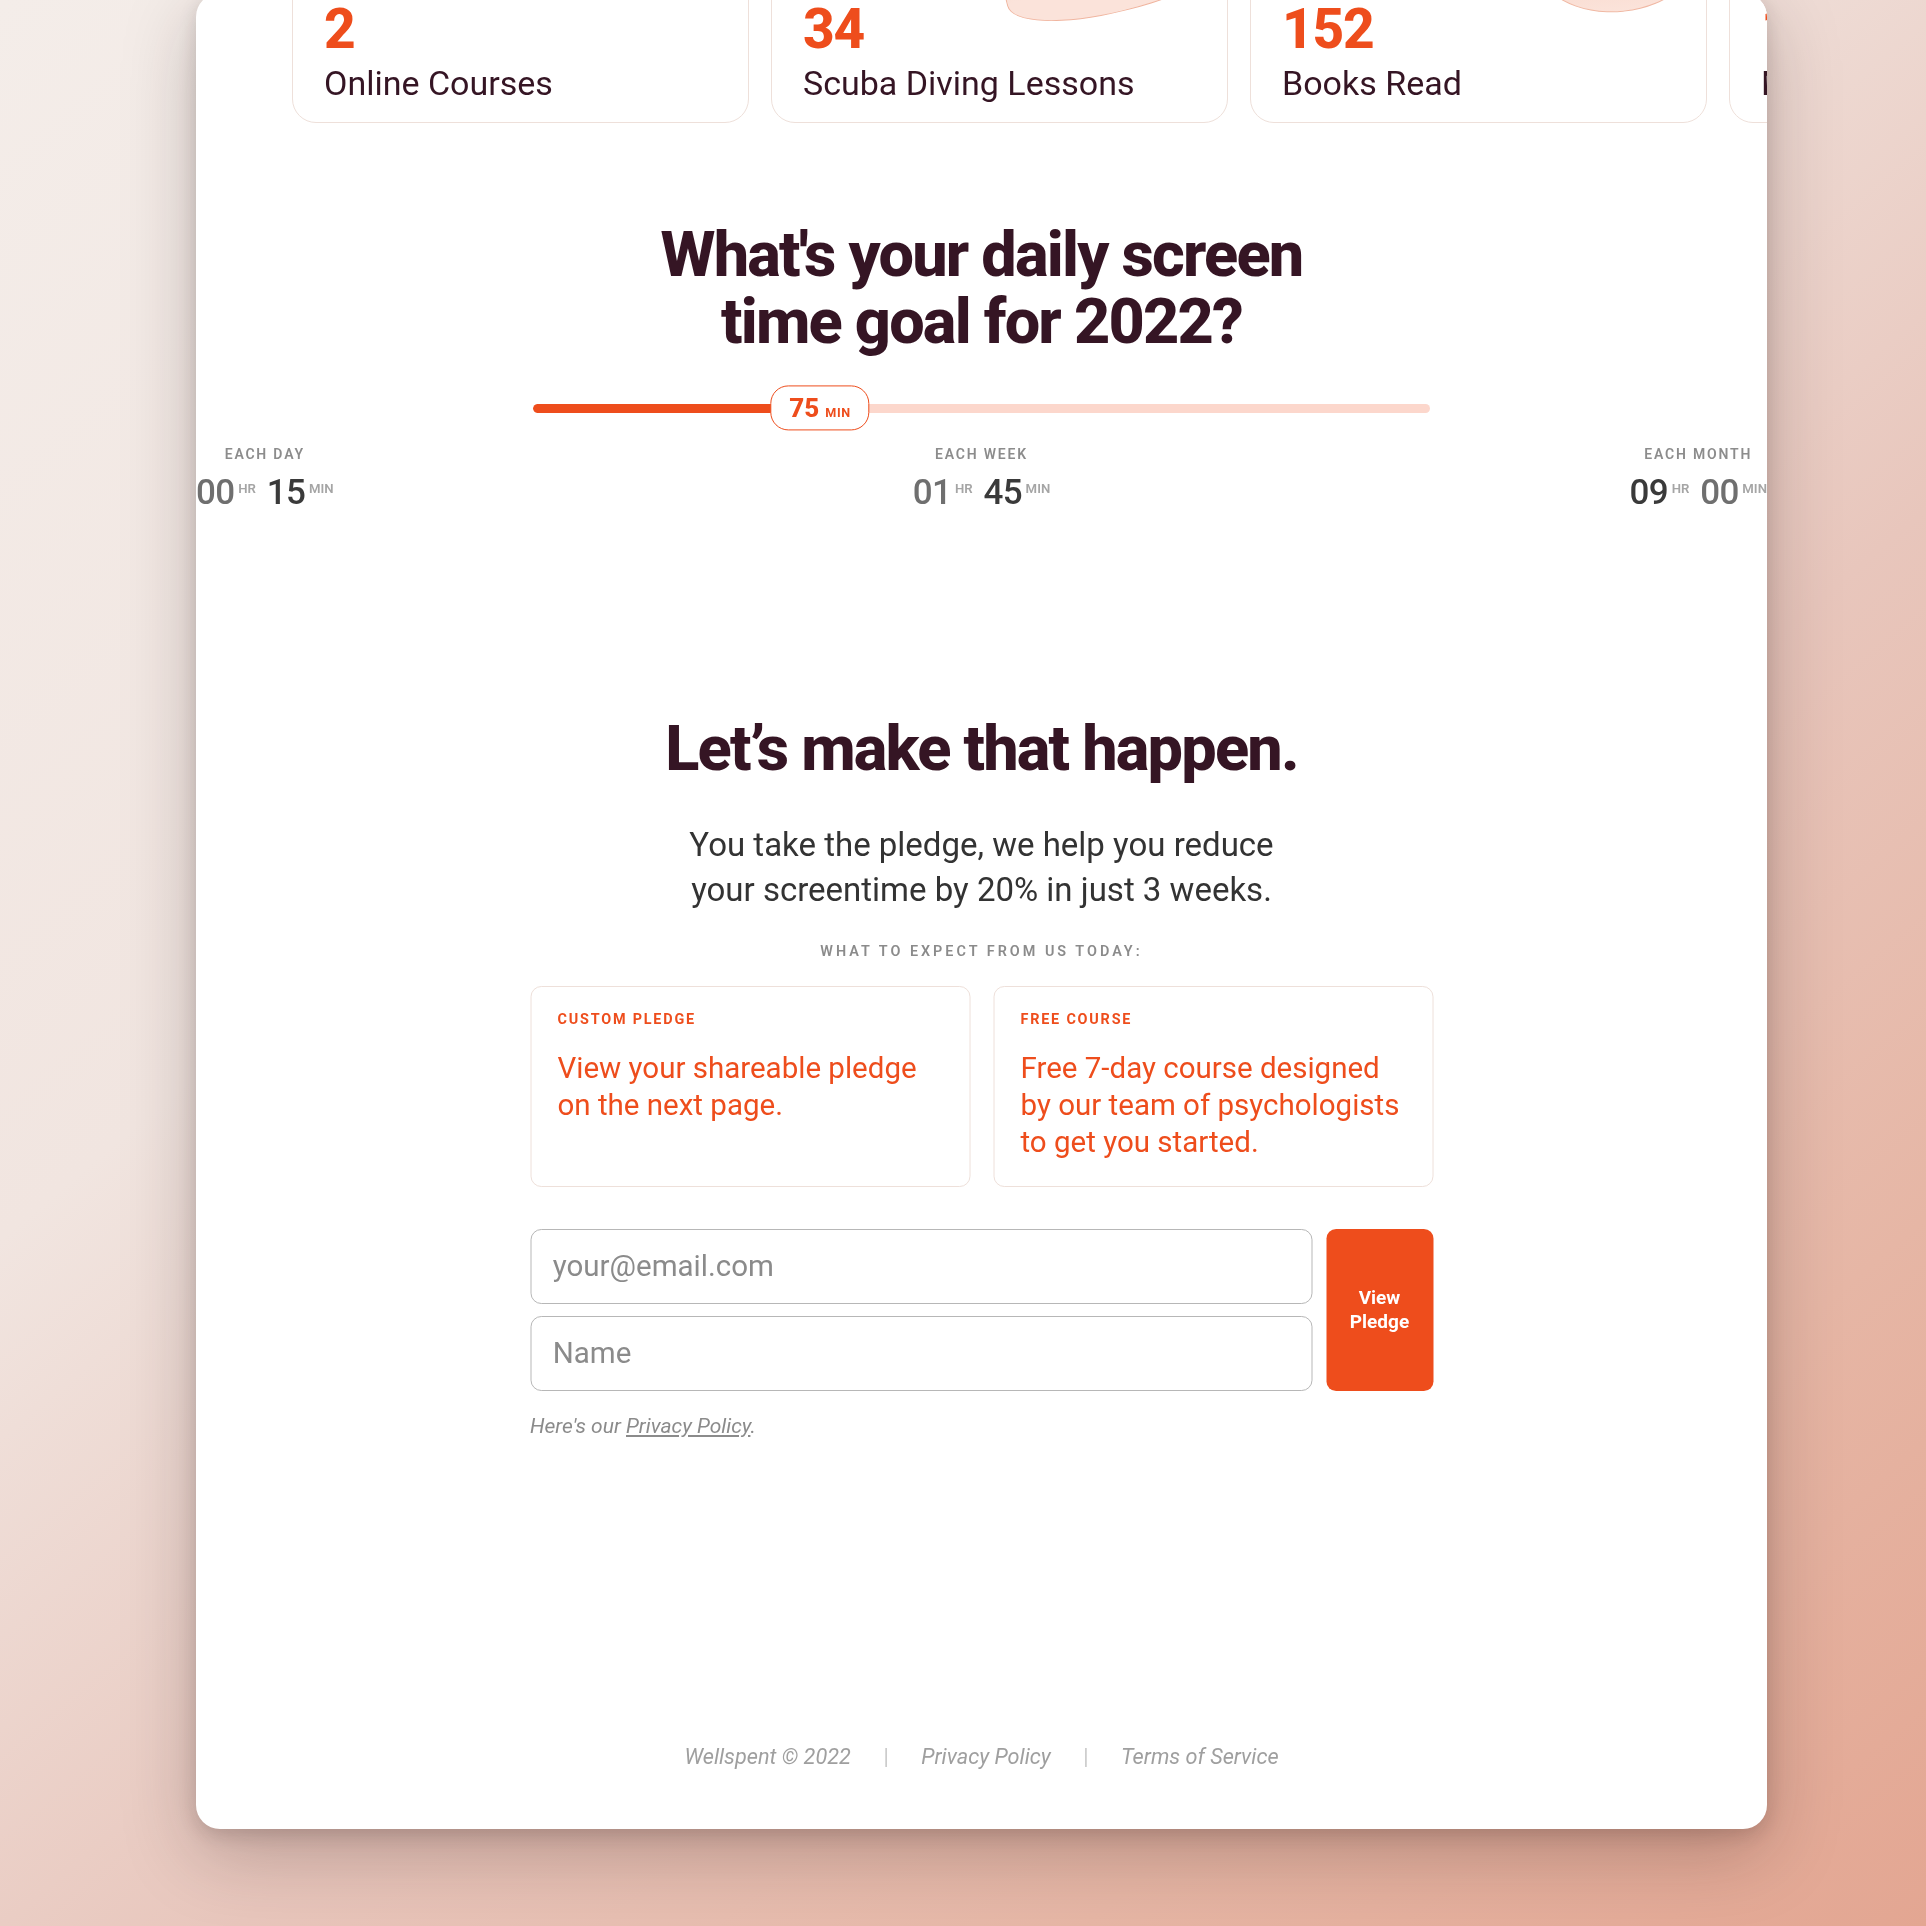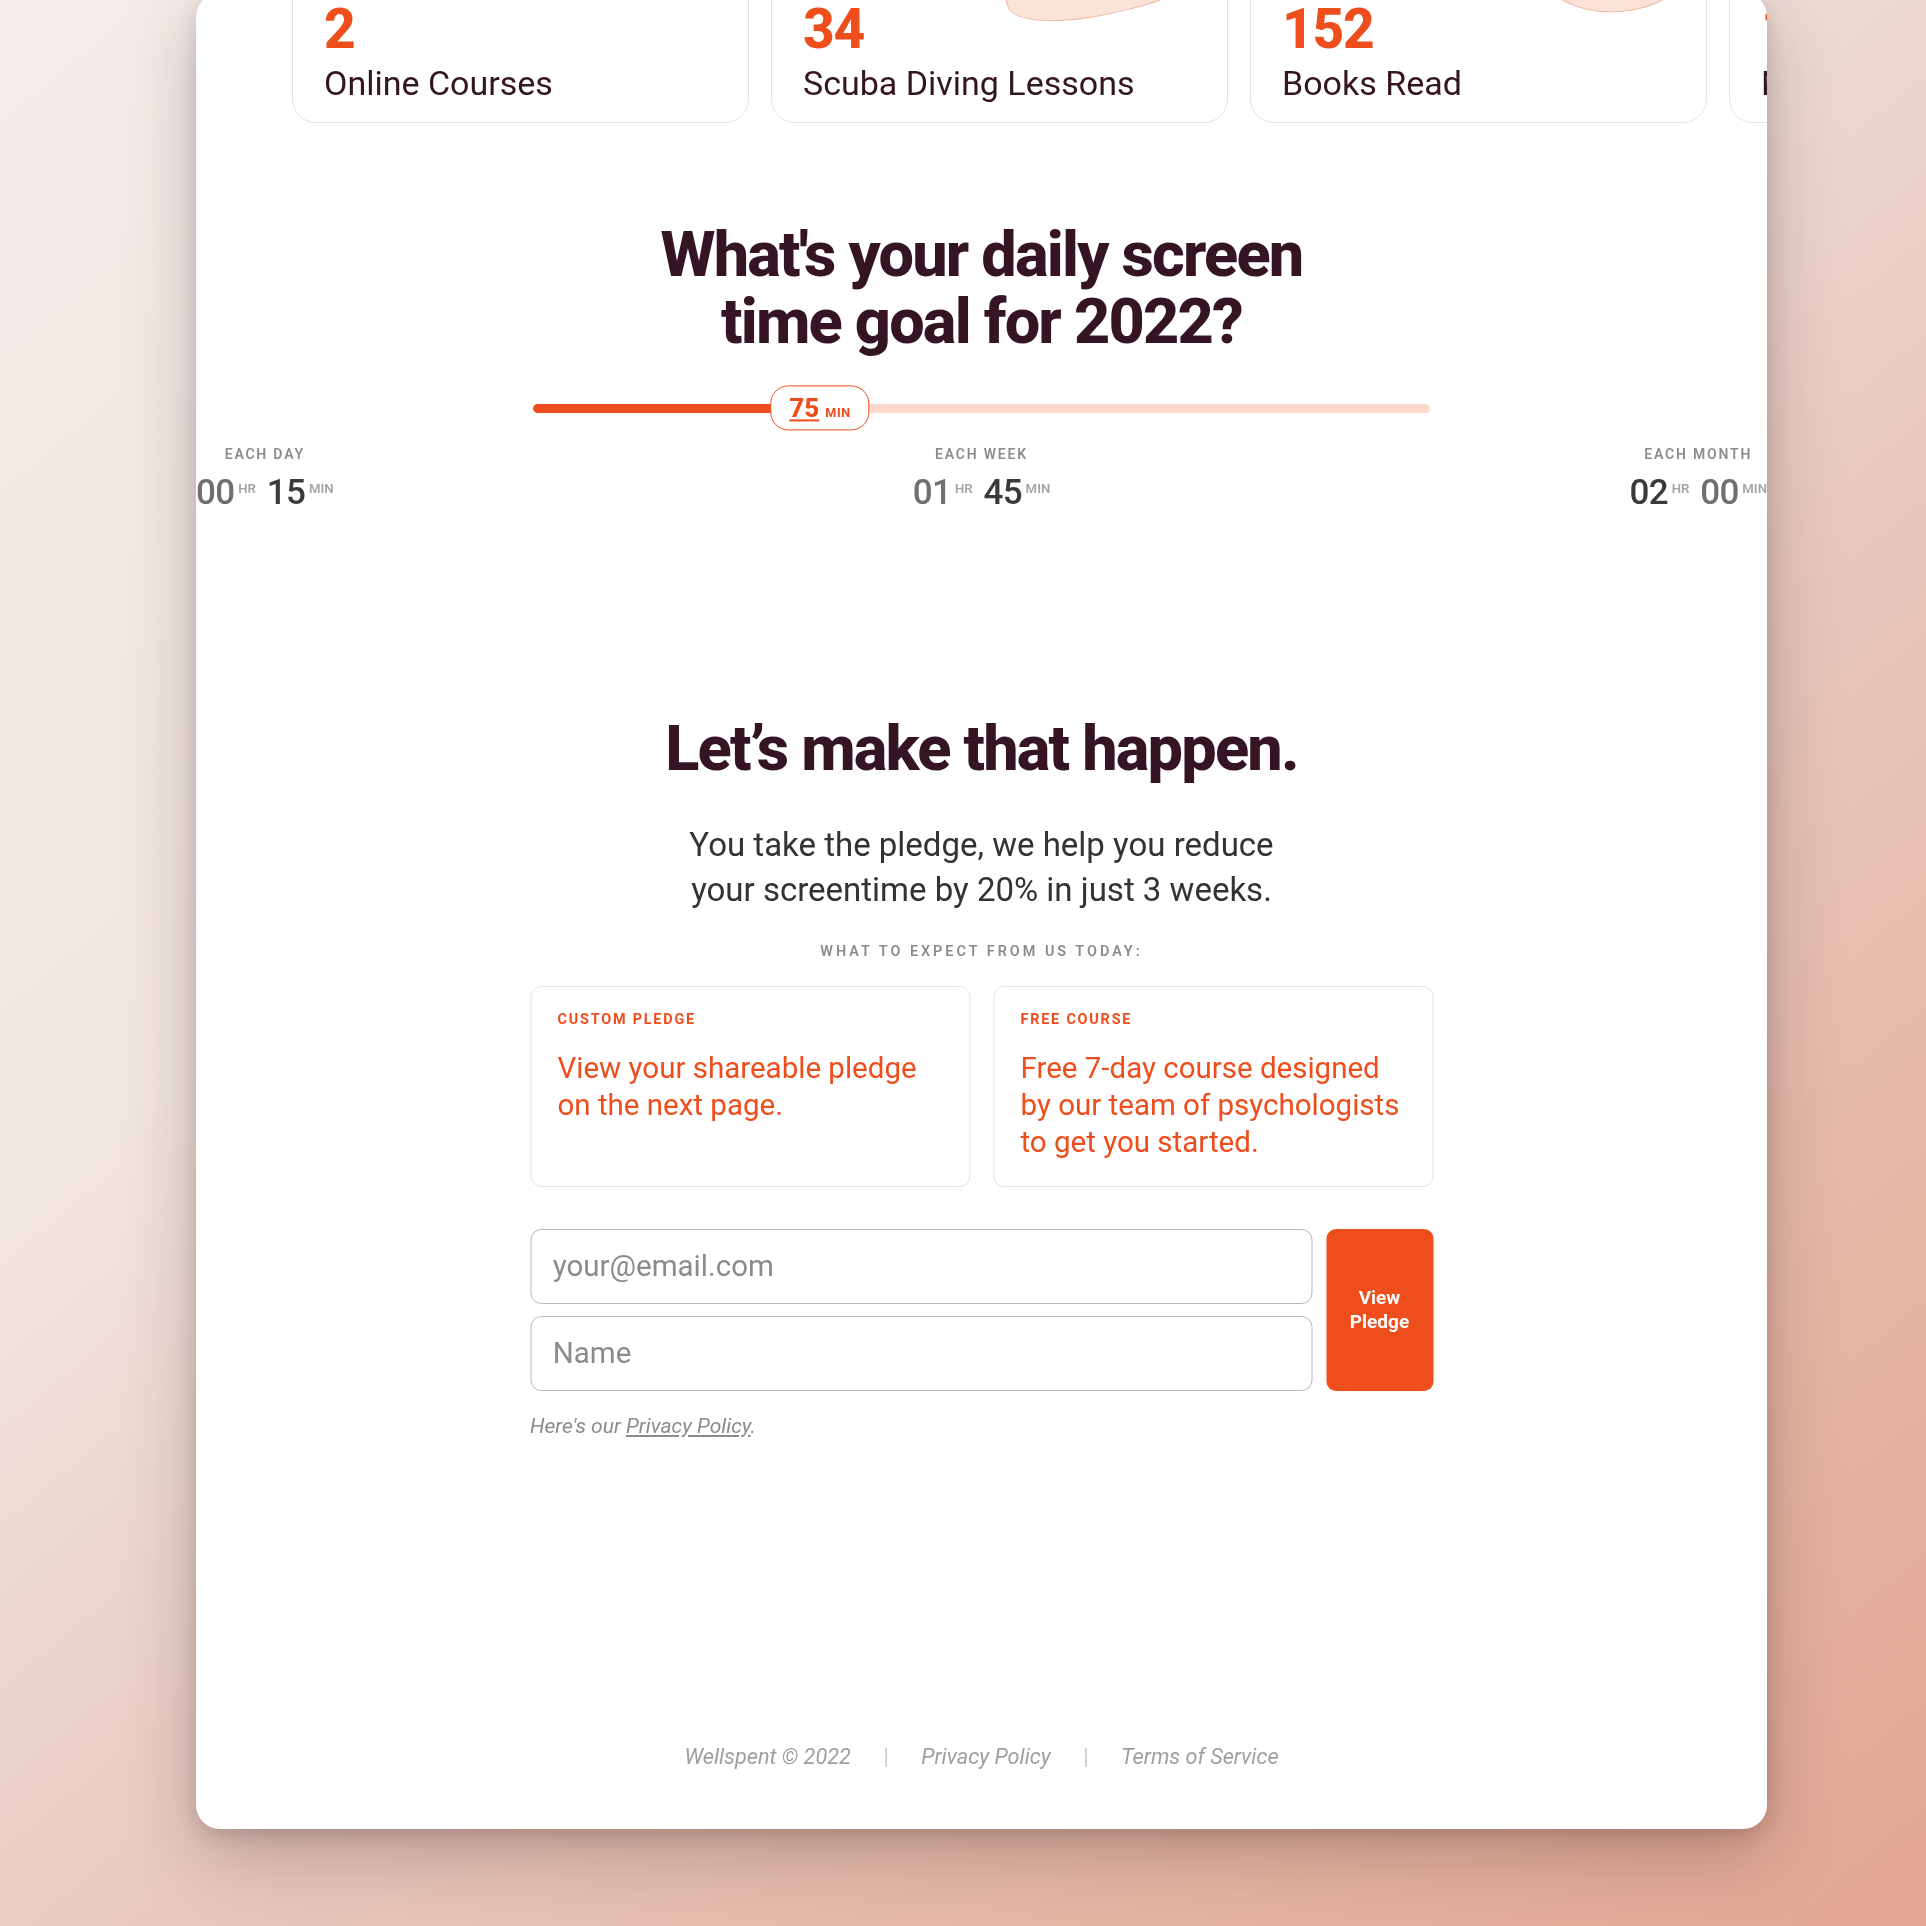--- a/index.html
+++ b/index.html
@@ -103,21 +103,21 @@
   }
   .thumb{
     position:absolute;top:50%;left:32%;
     transform:translate(-50%,-50%);
     background:#fff;border:1.8px solid var(--orange);
     border-radius:18px;
     padding:6.6px 18px;
     display:flex;align-items:baseline;gap:6px;
     cursor:grab;
   }
-  .thumb .val{font-size:26px;font-weight:800;color:var(--orange);text-decoration:underline;}
+  .thumb .val{font-size:26px;font-weight:800;color:var(--orange);}
   .thumb .unit{font-size:12.6px;font-weight:700;color:var(--orange);letter-spacing:0.6px;}
 
   .breakdown{
     display:flex;gap:90px;margin-top:33px;
     justify-content:space-between;width:100%;
   }
   .bcol{text-align:center;}
   .bhead{font-size:14px;letter-spacing:1.8px;color:#8c8c8c;font-weight:600;margin-bottom:10.8px;}
   .bval{display:flex;align-items:baseline;gap:10.8px;justify-content:center;}
   .bpair{display:flex;align-items:baseline;gap:3.6px;}
@@ -263,21 +263,21 @@
             <span class="bpair">
                 <span class="bnum strong">45</span>
                 <span class="bunit">MIN</span>
               </span>
           </div>
         </div>
         <div class="bcol">
           <div class="bhead">EACH MONTH</div>
           <div class="bval">
             <span class="bpair">
-                <span class="bnum strong">02</span>
+                <span class="bnum strong">09</span>
                 <span class="bunit">HR</span>
               </span>
             <span class="bpair">
                 <span class="bnum">00</span>
                 <span class="bunit">MIN</span>
               </span>
           </div>
         </div>
       </div>
     </section>

